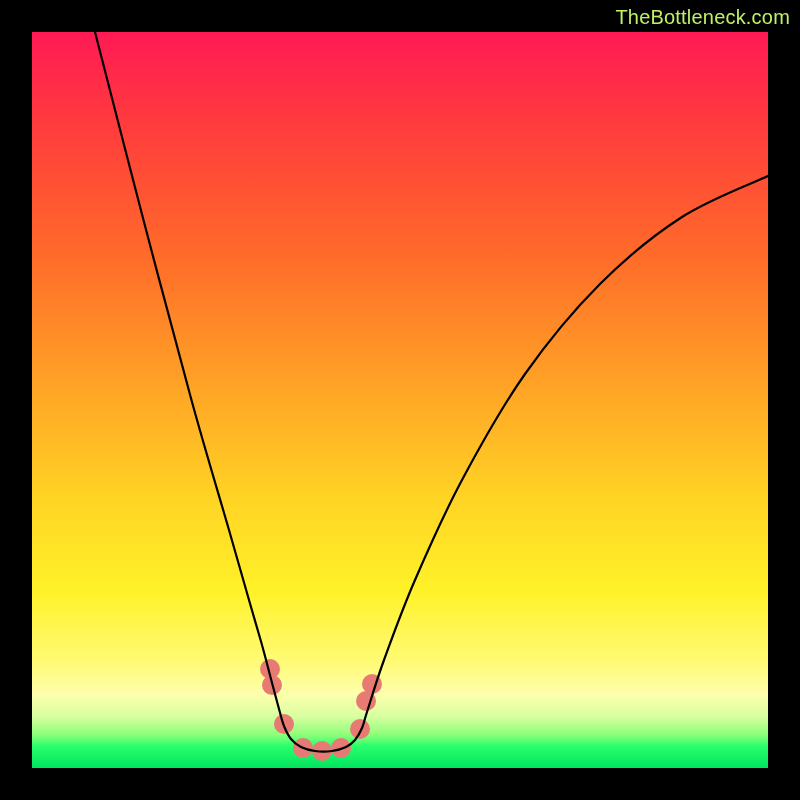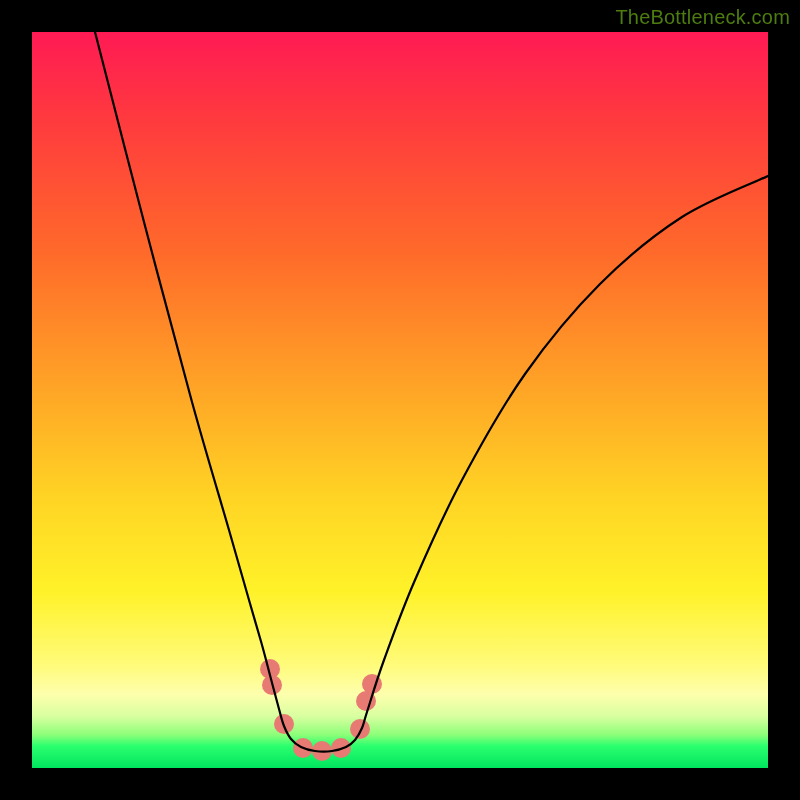--- a/index.html
+++ b/index.html
@@ -38,21 +38,21 @@
       #d8ffa0 93%,
       #8cff79 95.5%,
       #2bff6e 97%,
       #00e45e 100%
     );
   }
   .watermark {
     position: absolute;
     top: 6px;
     right: 10px;
-    color: #4d7c0f;
+    color: #bef264;
     font-size: 20px;
     letter-spacing: 0.2px;
     user-select: none;
     text-align: center;
   }
   svg.curve-layer {
     position: absolute;
     top: 0;
     left: 0;
   }

